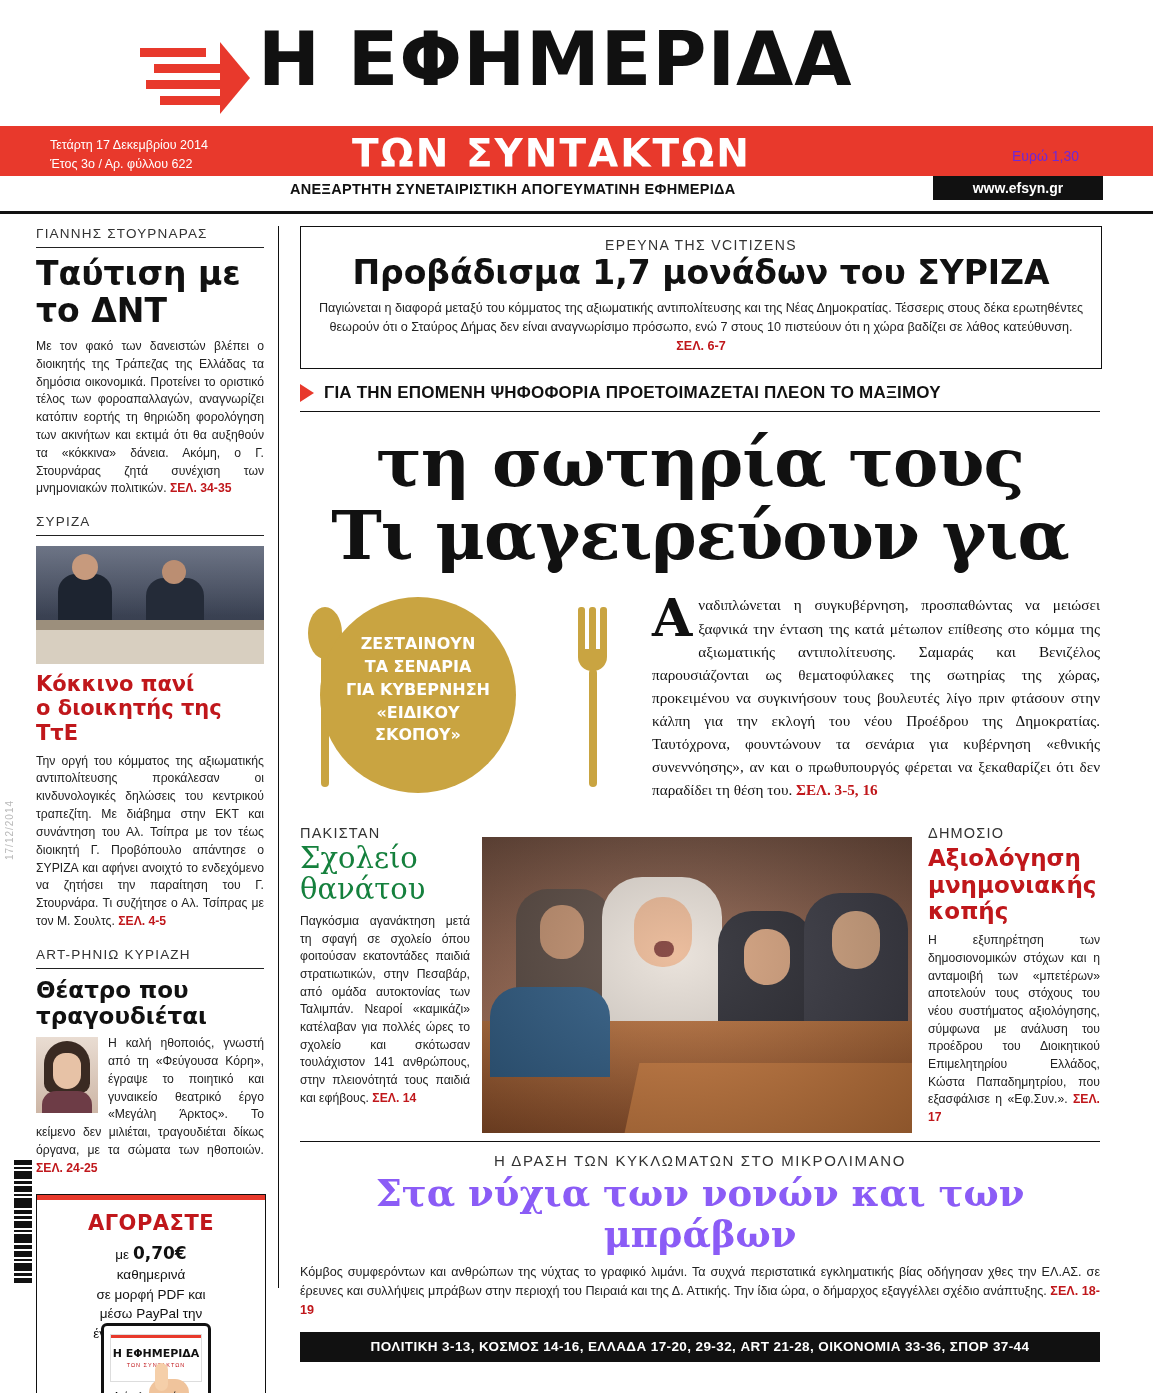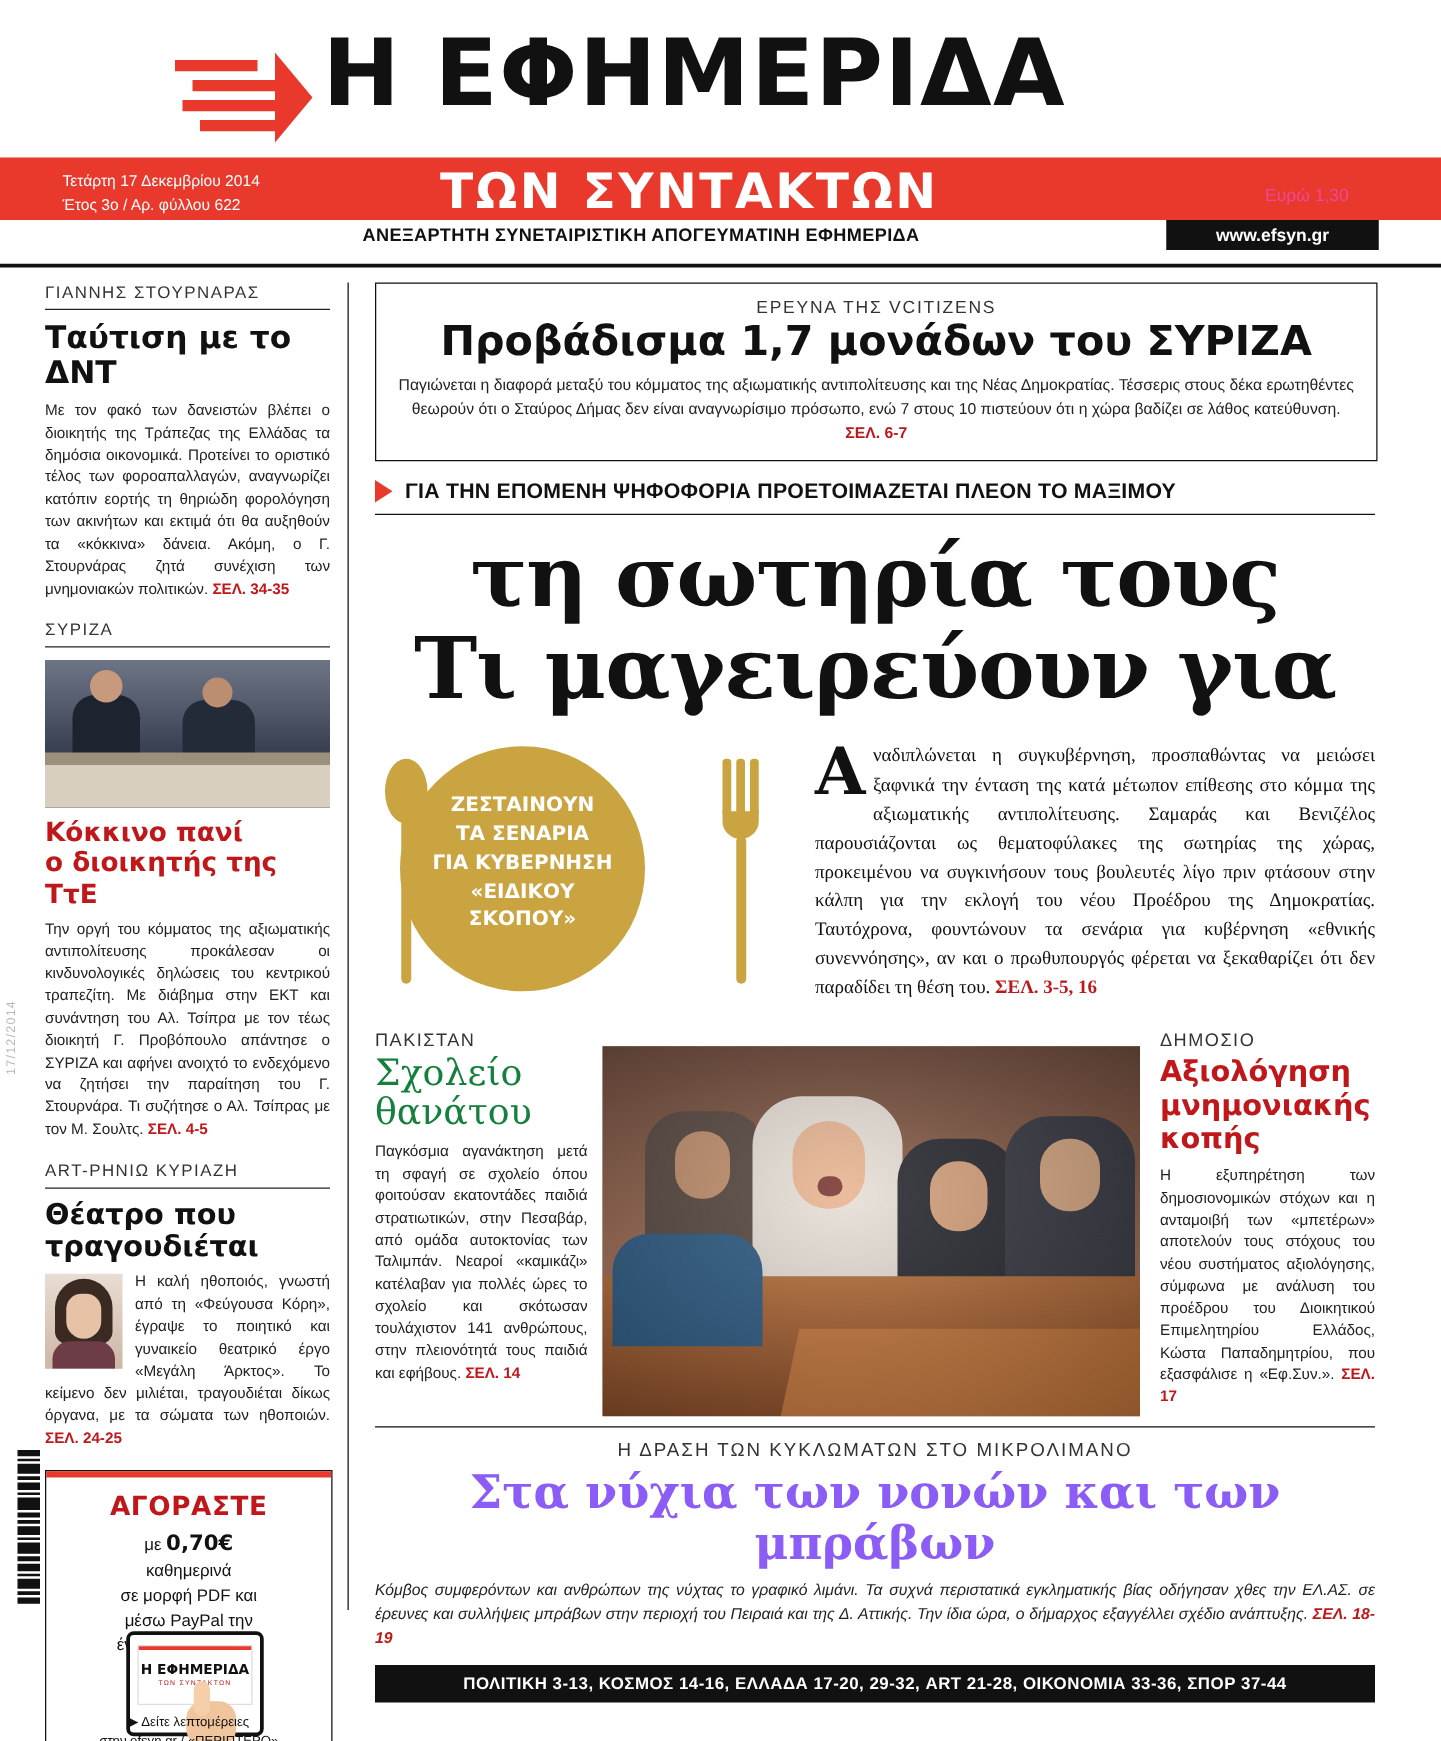--- a/index.html
+++ b/index.html
@@ -41,21 +41,21 @@
     position:absolute;left:352px;top:131px;
     font-family:"DejaVu Sans", sans-serif;font-weight:bold;font-size:39px;color:#ffffff;
     letter-spacing:2px;
   }
   .dateblock{
     position:absolute;left:50px;top:136px;
     font-family:"Liberation Sans", sans-serif;font-size:12.5px;color:#ffffff;line-height:1.5;
   }
   .price{
     position:absolute;right:74px;top:148px;
-    font-family:"Liberation Sans", sans-serif;font-size:14px;color:#ec4899;
+    font-family:"Liberation Sans", sans-serif;font-size:14px;color:#6d28d9;
   }
   .tagline{
     position:absolute;left:290px;top:181px;
     font-family:"Liberation Sans", sans-serif;font-weight:bold;font-size:14.5px;color:#111;
     letter-spacing:.3px;
   }
   .urlbox{
     position:absolute;right:50px;top:176px;width:170px;height:24px;background:#111;
   }
   .urlbox span{
@@ -65,21 +65,21 @@
   .mast-rule{position:absolute;left:0;top:211px;width:1153px;height:3px;background:#111;}
 
   
   .leftcol{position:absolute;left:36px;top:226px;width:228px;}
   .kicker{
     font-family:"Liberation Sans", sans-serif;font-size:13.5px;letter-spacing:1.2px;
     color:#333;margin-bottom:4px;
   }
   .hr-thin{height:1px;background:#222;margin:6px 0 8px;}
   .l-head{
-    font-family:"DejaVu Sans", sans-serif;font-weight:bold;font-size:25px;line-height:1.12;
+    font-family:"DejaVu Sans", sans-serif;font-weight:bold;font-size:33px;line-height:1.12;
     color:#111;margin:2px 0 8px;
   }
   .l-body{
     font-family:"Liberation Sans", sans-serif;font-size:12.2px;line-height:1.46;
     color:#222;text-align:justify;
   }
   .sel{color:#c0171b;font-weight:bold;}
   .l-photo{
     width:228px;height:118px;margin:10px 0 8px;position:relative;overflow:hidden;
     background:linear-gradient(#4d566b,#2d3341);
@@ -270,21 +270,21 @@
   .foot-rule{height:1px;background:#111;}
   .foot-kick{
     margin-top:10px;text-align:center;
     font-family:"Liberation Sans", sans-serif;font-size:15px;letter-spacing:1.6px;color:#333;
   }
   .foot-head{
     margin-top:4px;text-align:center;
     font-family:"DejaVu Serif", serif;font-weight:bold;font-size:37px;line-height:1.1;color:#8b5cf6;
   }
   .foot-body{
-    margin-top:8px;font-family:"Liberation Sans", sans-serif;font-size:12.6px;line-height:1.5;color:#222;text-align:justify;font-style:italic;
+    margin-top:8px;font-family:"Liberation Sans", sans-serif;font-size:12.6px;line-height:1.5;color:#222;text-align:justify;
   }
   .indexbar{
     margin-top:12px;width:800px;height:30px;background:#111;
   }
   .indexbar span{
     display:block;text-align:center;line-height:30px;color:#fff;
     font-family:"Liberation Sans", sans-serif;font-weight:bold;font-size:13.5px;letter-spacing:.4px;
   }
 </style>
 </head>

